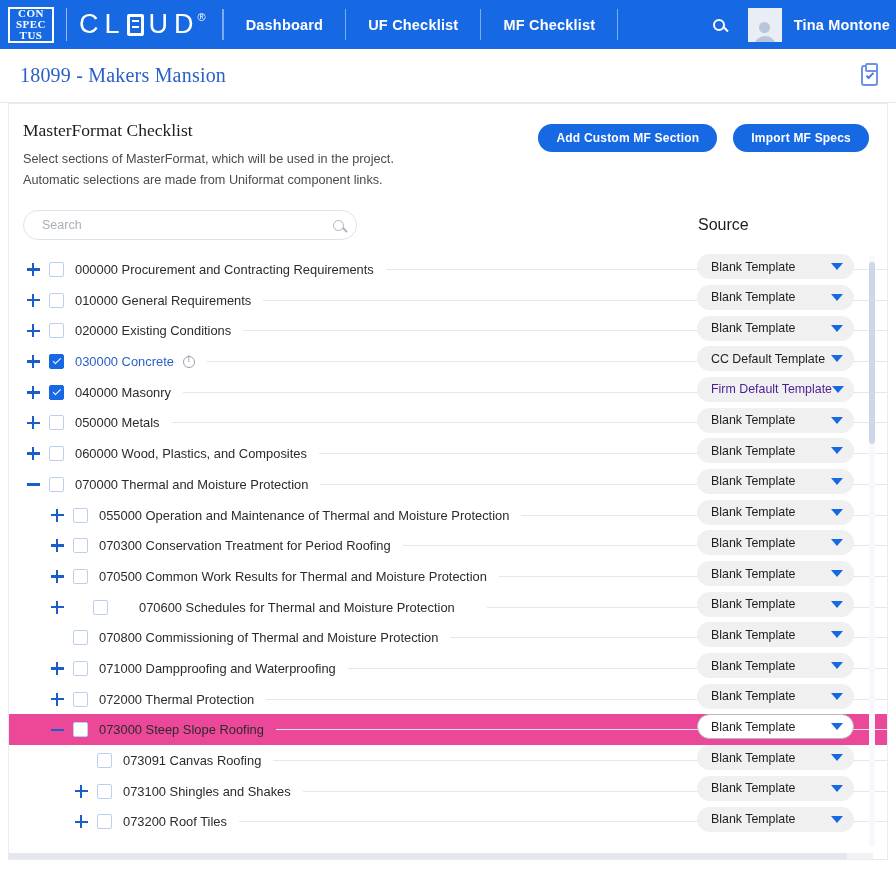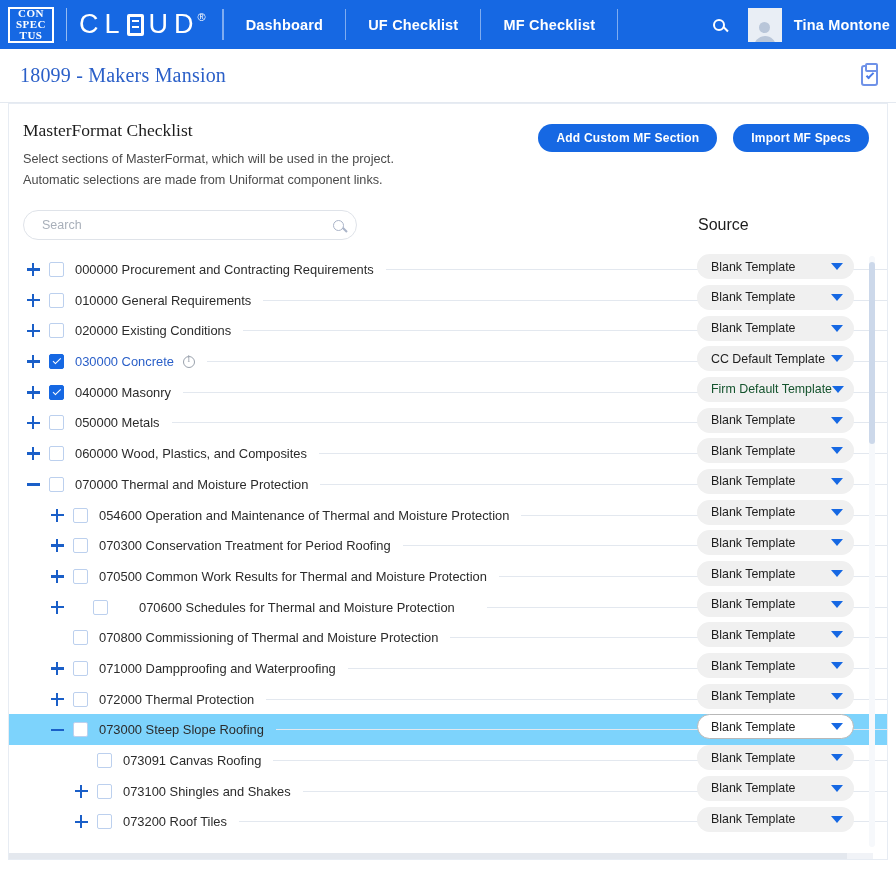--- a/index.html
+++ b/index.html
@@ -254,21 +254,21 @@
     overflow: hidden;
   }
   .rows { position: relative; }
   .row {
     display: flex;
     align-items: center;
     height: 30.7px;
     position: relative;
     padding-left: 14px;
   }
-  .row.hovered { background: #7dd3fc; }
+  .row.hovered { background: #ec4899; }
   .toggle {
     width: 20px; height: 20px;
     flex: none;
     position: relative;
     cursor: pointer;
   }
   .toggle.plus::before, .toggle.plus::after,
   .toggle.minus::before {
     content: ""; position: absolute;
     background: #1a5fc8;
@@ -352,21 +352,21 @@
     display: flex; align-items: center;
     padding: 0 10px 0 13px;
     cursor: pointer;
   }
   .pill-text {
     flex: 1;
     font-size: 12.4px;
     color: #1d1d1d;
     white-space: nowrap;
   }
-  .pill-text.muted { color: #14532d; }
+  .pill-text.muted { color: #4c1d95; }
   .pill-caret {
     width: 0; height: 0;
     border-left: 6px solid transparent;
     border-right: 6px solid transparent;
     border-top: 7px solid #1668e3;
     flex: none;
   }
 
   
   .vtrack {
@@ -526,21 +526,21 @@
           </div>
           <div class="row" style="padding-left: 14px;">
             <div class="toggle minus"></div>
             <div class="cb"></div>
             <div class="row-label">070000 Thermal and Moisture Protection</div>
             <div class="row-rule"></div>
           </div>
           <div class="row" style="padding-left: 38px;">
             <div class="toggle plus"></div>
             <div class="cb"></div>
-            <div class="row-label">054600 Operation and Maintenance of Thermal and Moisture Protection</div>
+            <div class="row-label">055000 Operation and Maintenance of Thermal and Moisture Protection</div>
             <div class="row-rule"></div>
           </div>
           <div class="row" style="padding-left: 38px;">
             <div class="toggle plus"></div>
             <div class="cb"></div>
             <div class="row-label">070300 Conservation Treatment for Period Roofing</div>
             <div class="row-rule"></div>
           </div>
           <div class="row" style="padding-left: 38px;">
             <div class="toggle plus"></div>

